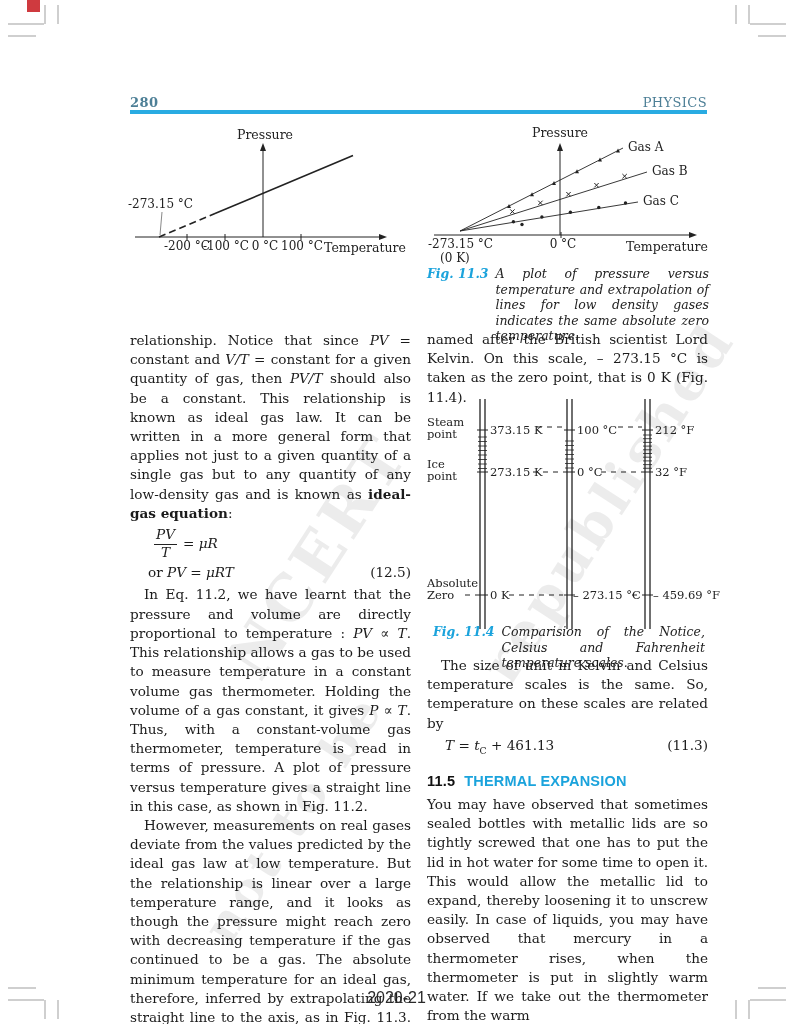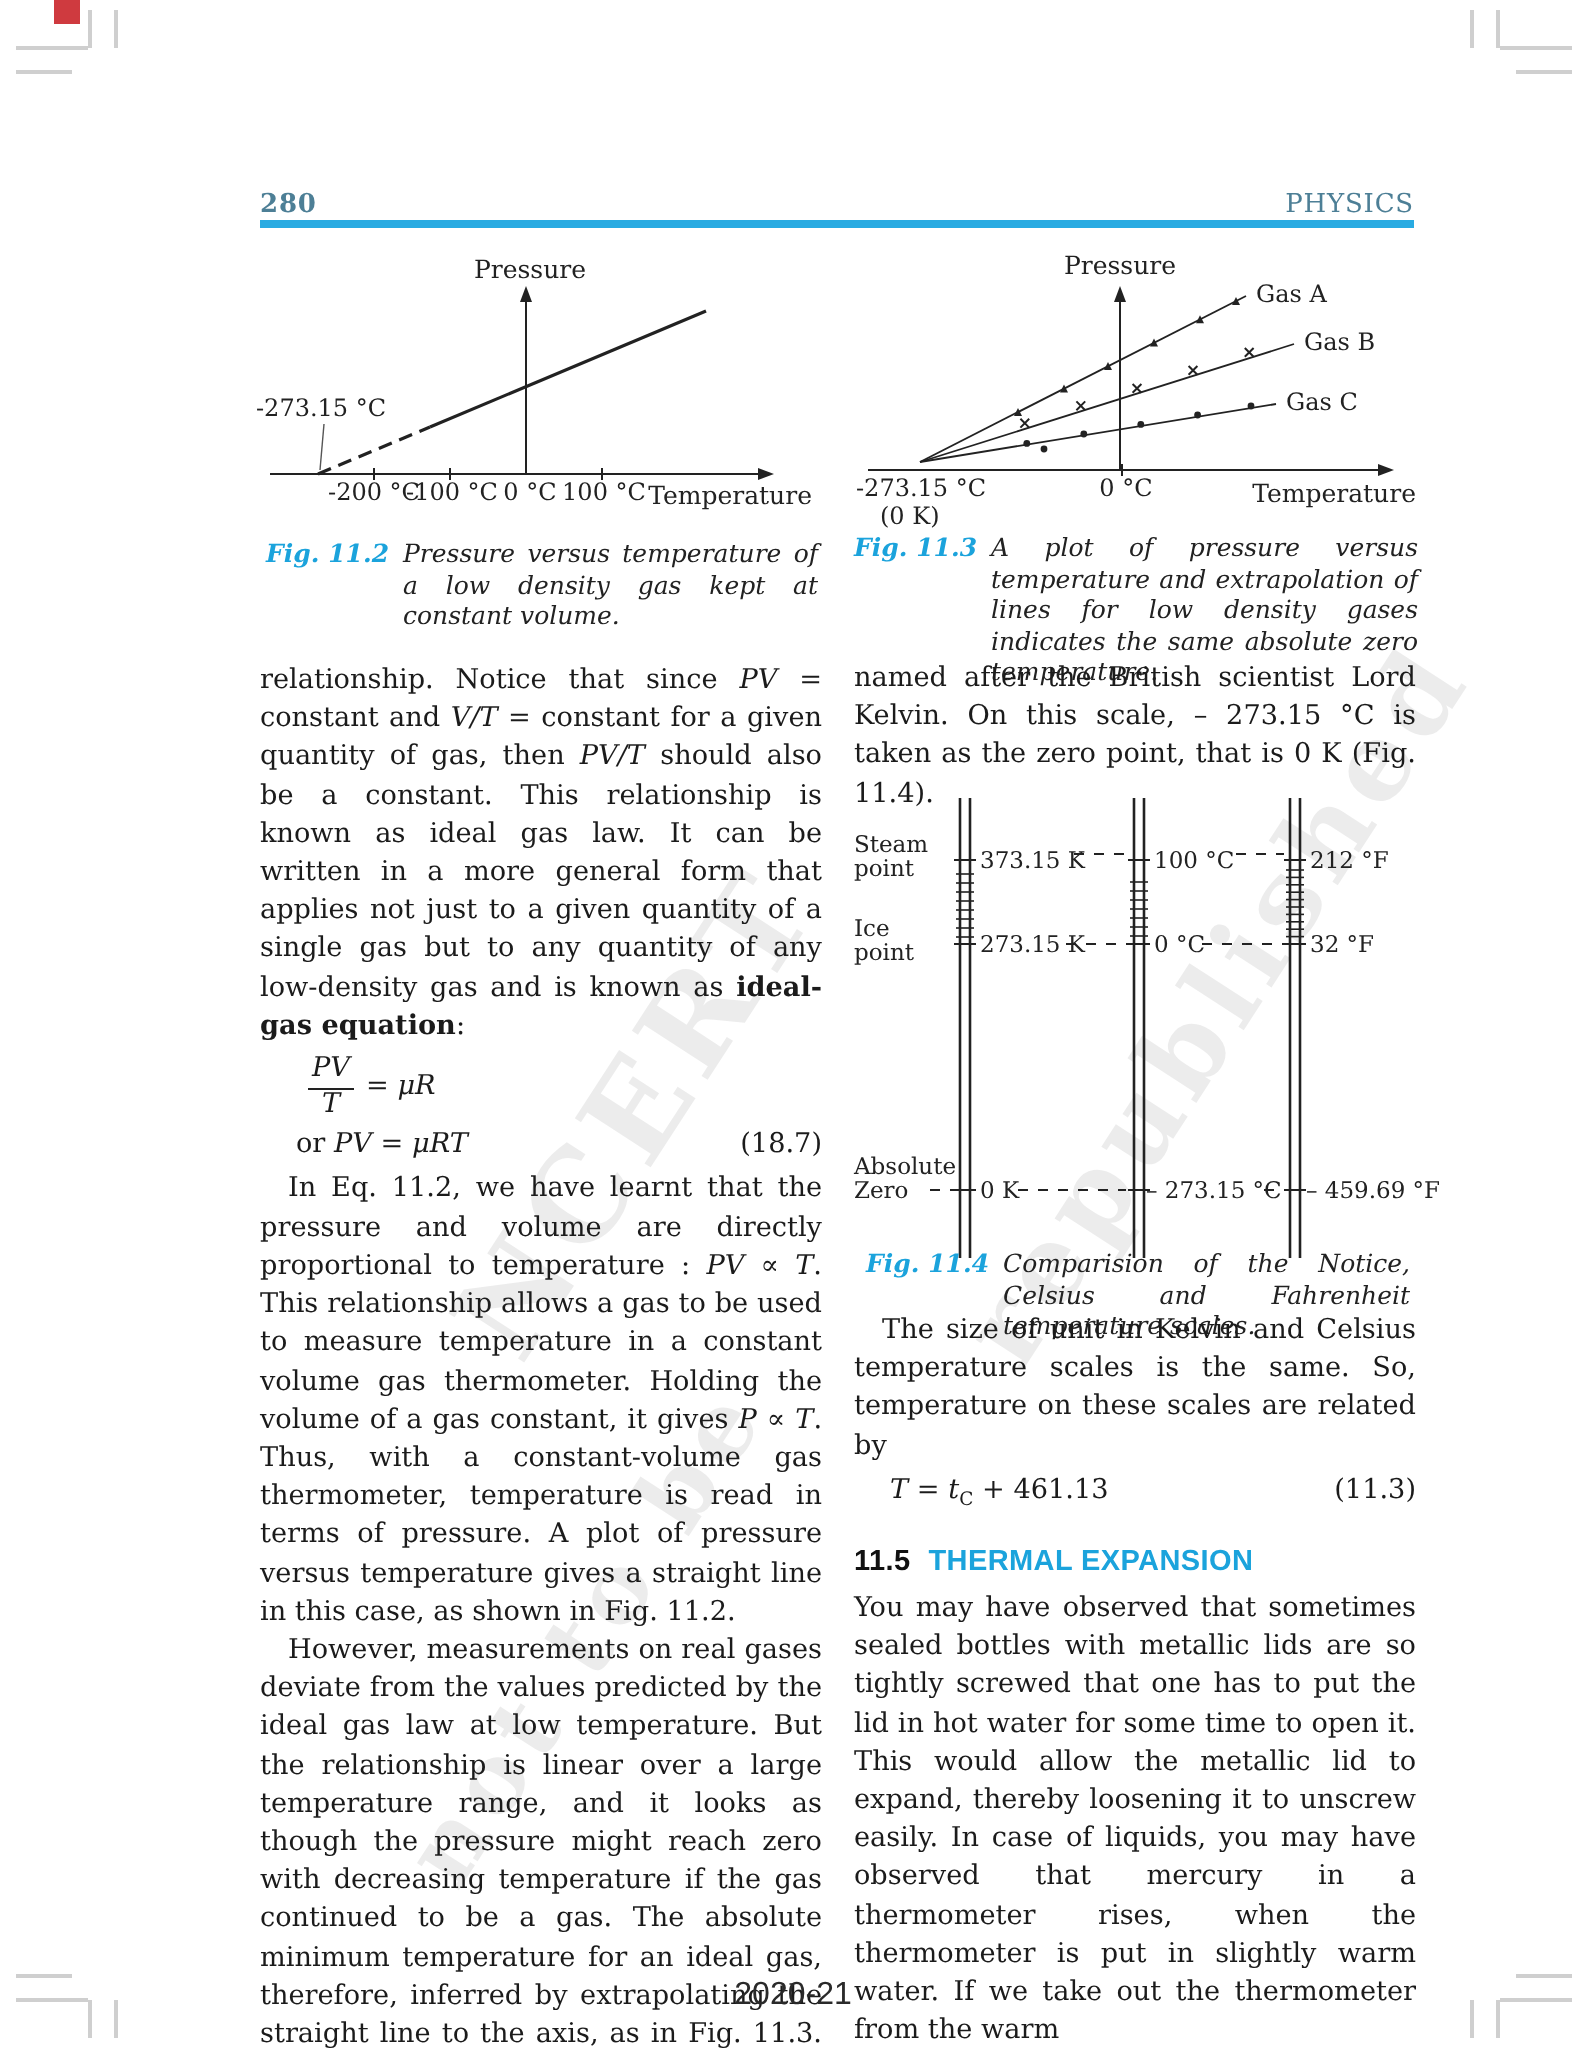--- a/index.html
+++ b/index.html
@@ -99,24 +99,20 @@
     <text class="tick" x="140" y="124" text-anchor="middle">0 °C</text>
     <text class="tick" x="177" y="124" text-anchor="middle">100 °C</text>
 
     <line x1="34" y1="111" x2="90" y2="87.5" stroke="#222" stroke-width="1.6" stroke-dasharray="7,4"></line>
     <line x1="90" y1="87.5" x2="228" y2="29.5" stroke="#222" stroke-width="1.6"></line>
 
     <line x1="37" y1="86" x2="35" y2="109" stroke="#555" stroke-width="0.7"></line>
     <text class="tick" x="3" y="82" text-anchor="start">-273.15 °C</text>
   </svg>
 
-  <div class="caption" style="left:133px;top:269px;width:276px;">
-    <span class="cap-tag">Fig. 11.2</span>
-    <span class="cap-text">Pressure versus temperature of a low density gas kept at constant volume.</span>
-  </div>
 
   <svg style="left:420px;top:124px;" width="292" height="140" viewBox="0 0 292 140">
     <text class="axl" x="140" y="13" text-anchor="middle">Pressure</text>
     <line x1="140" y1="111" x2="140" y2="24" stroke="#222" stroke-width="1"></line>
     <polygon points="140,19 137,27 143,27" fill="#222"></polygon>
     <line x1="14" y1="111" x2="272" y2="111" stroke="#222" stroke-width="1"></line>
     <polygon points="277,111 269,108 269,114" fill="#222"></polygon>
     <text class="axl" x="288" y="127" text-anchor="end">Temperature</text>
 
     <line x1="40" y1="107" x2="203" y2="24" stroke="#222" stroke-width="0.9"></line>
@@ -168,21 +164,21 @@
     <p class="para"><span>relationship. Notice that since </span><span class="seg-i">PV</span><span> = constant and </span><span class="seg-i">V/T</span><span> = constant for a given quantity of gas, then </span><span class="seg-i">PV/T</span><span> should also be a constant. This relationship is known as ideal gas law. It can be written in a more general form that applies not just to a given quantity of a single gas but to any quantity of any low-density gas and is known as </span><span class="seg-b">ideal-gas equation</span><span>:</span></p>
     <div class="eq-frac-row">
       <span class="frac">
         <span class="num">PV</span>
         <span class="den">T</span>
       </span>
       <span class="frac-rhs"><span>= </span><span class="seg-i">μR</span></span>
     </div>
     <div class="eq-row">
       <span class="eq-left"><span>or </span><span class="seg-i">PV</span><span> = </span><span class="seg-i">μRT</span></span>
-      <span class="eq-num">(18.7)</span>
+      <span class="eq-num">(12.5)</span>
     </div>
     <p class="para indent"><span>In Eq. 11.2, we have learnt that the pressure and volume are directly proportional to temperature : </span><span class="seg-i">PV</span><span> ∝ </span><span class="seg-i">T</span><span>. This relationship allows a gas to be used to measure temperature in a constant volume gas thermometer. Holding the volume of a gas constant, it gives </span><span class="seg-i">P</span><span> ∝ </span><span class="seg-i">T</span><span>. Thus, with a constant-volume gas thermometer, temperature is read in terms of pressure. A plot of pressure versus temperature gives a straight line in this case, as shown in Fig. 11.2.</span></p>
     <p class="para indent"><span>However, measurements on real gases deviate from the values predicted by the ideal gas law at low temperature. But the relationship is linear over a large temperature range, and it looks as though the pressure might reach zero with decreasing temperature if the gas continued to be a gas. The absolute minimum temperature for an ideal gas, therefore, inferred by extrapolating the straight line to the axis, as in Fig. 11.3.  This temperature is found to be – 273.15 °C and is designated as </span></p>
   </div>
 
   <div class="col" style="left:427px;top:330px;">
     <p class="para">named after the British scientist Lord Kelvin. On this scale, – 273.15 °C is taken as the zero point, that is 0 K (Fig. 11.4).</p>
   </div>
 
   <svg style="left:425px;top:393px;" width="288" height="242" viewBox="0 0 288 242">

